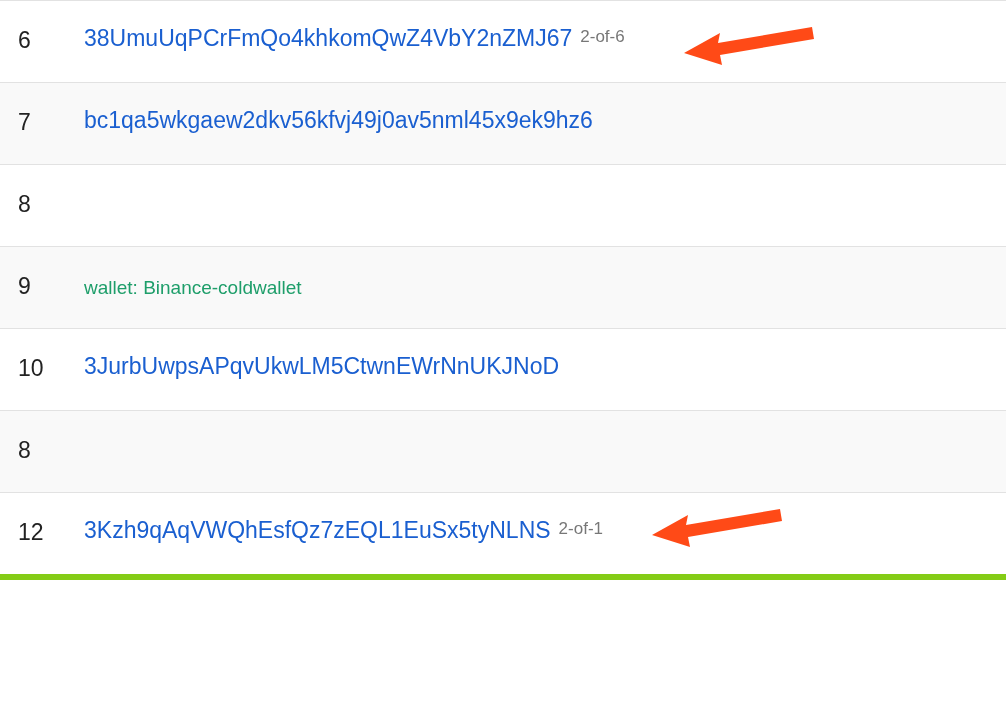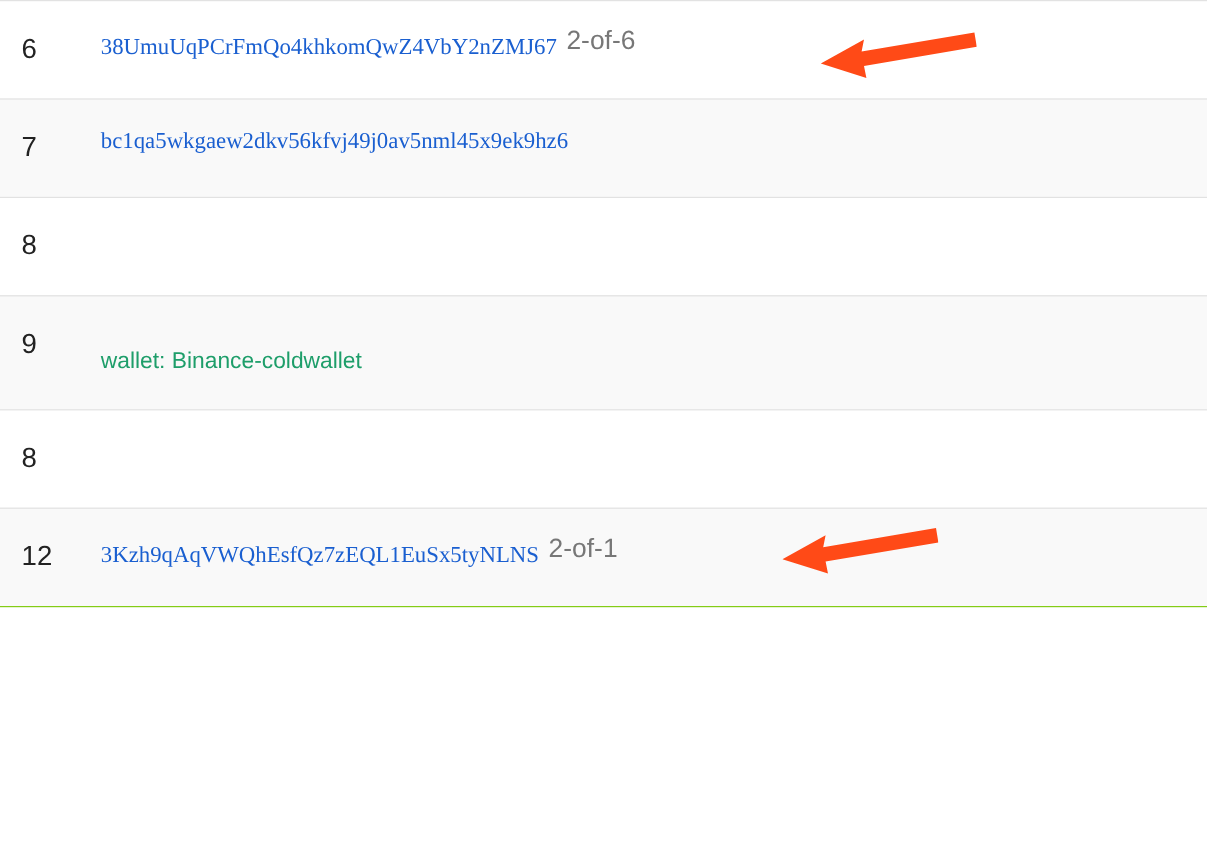--- a/index.html
+++ b/index.html
@@ -19,21 +19,21 @@
       border-top: 1px solid #e2e2e2;
       position: relative;
     }
     .row:nth-child(odd) {
       background: #ffffff;
     }
     .row:nth-child(even) {
       background: #f9f9f9;
     }
     .row:last-child {
-      border-bottom: 1px solid #84cc16;
+      border-bottom: 6px solid #84cc16;
     }
     .index {
       width: 66px;
       flex-shrink: 0;
       font-size: 23px;
       color: #222222;
       font-weight: 400;
       padding-top: 2px;
     }
     .content {
@@ -41,38 +41,37 @@
       display: flex;
       flex-direction: column;
     }
     .address-line {
       display: flex;
       align-items: baseline;
       gap: 8px;
     }
     .address {
       color: #1a5fd0;
-      font-size: 19px;
+      font-size: 23px;
       font-weight: 400;
       text-decoration: none;
       word-break: break-all;
-      font-family: Liberation Serif, serif;
     }
     .multisig {
       color: #777777;
-      font-size: 22px;
+      font-size: 17px;
       font-weight: 400;
       position: relative;
       top: -4px;
     }
     .wallet {
       color: #1e9e6a;
       font-size: 19px;
       font-weight: 400;
-      margin-top: 20px;
+      margin-top: 6px;
     }
     .arrow {
       position: absolute;
       pointer-events: none;
     }
     .arrow svg {
       display: block;
     }
   </style>
 </head>
@@ -104,20 +103,28 @@
     <div class="row">
       <div class="index">8</div>
     </div>
     <div class="row">
       <div class="index">9</div>
       <div class="content">
         <div class="wallet">wallet: Binance-coldwallet</div>
       </div>
     </div>
     <div class="row">
+      <div class="index">10</div>
+      <div class="content">
+        <div class="address-line">
+          <a class="address" href="#">3JurbUwpsAPqvUkwLM5CtwnEWrNnUKJNoD</a>
+        </div>
+      </div>
+    </div>
+    <div class="row">
       <div class="index">8</div>
     </div>
     <div class="row">
       <div class="index">12</div>
       <div class="content">
         <div class="address-line">
           <a class="address" href="#">3Kzh9qAqVWQhEsfQz7zEQL1EuSx5tyNLNS</a>
           <span class="multisig">2-of-1</span>
         </div>
       </div>

